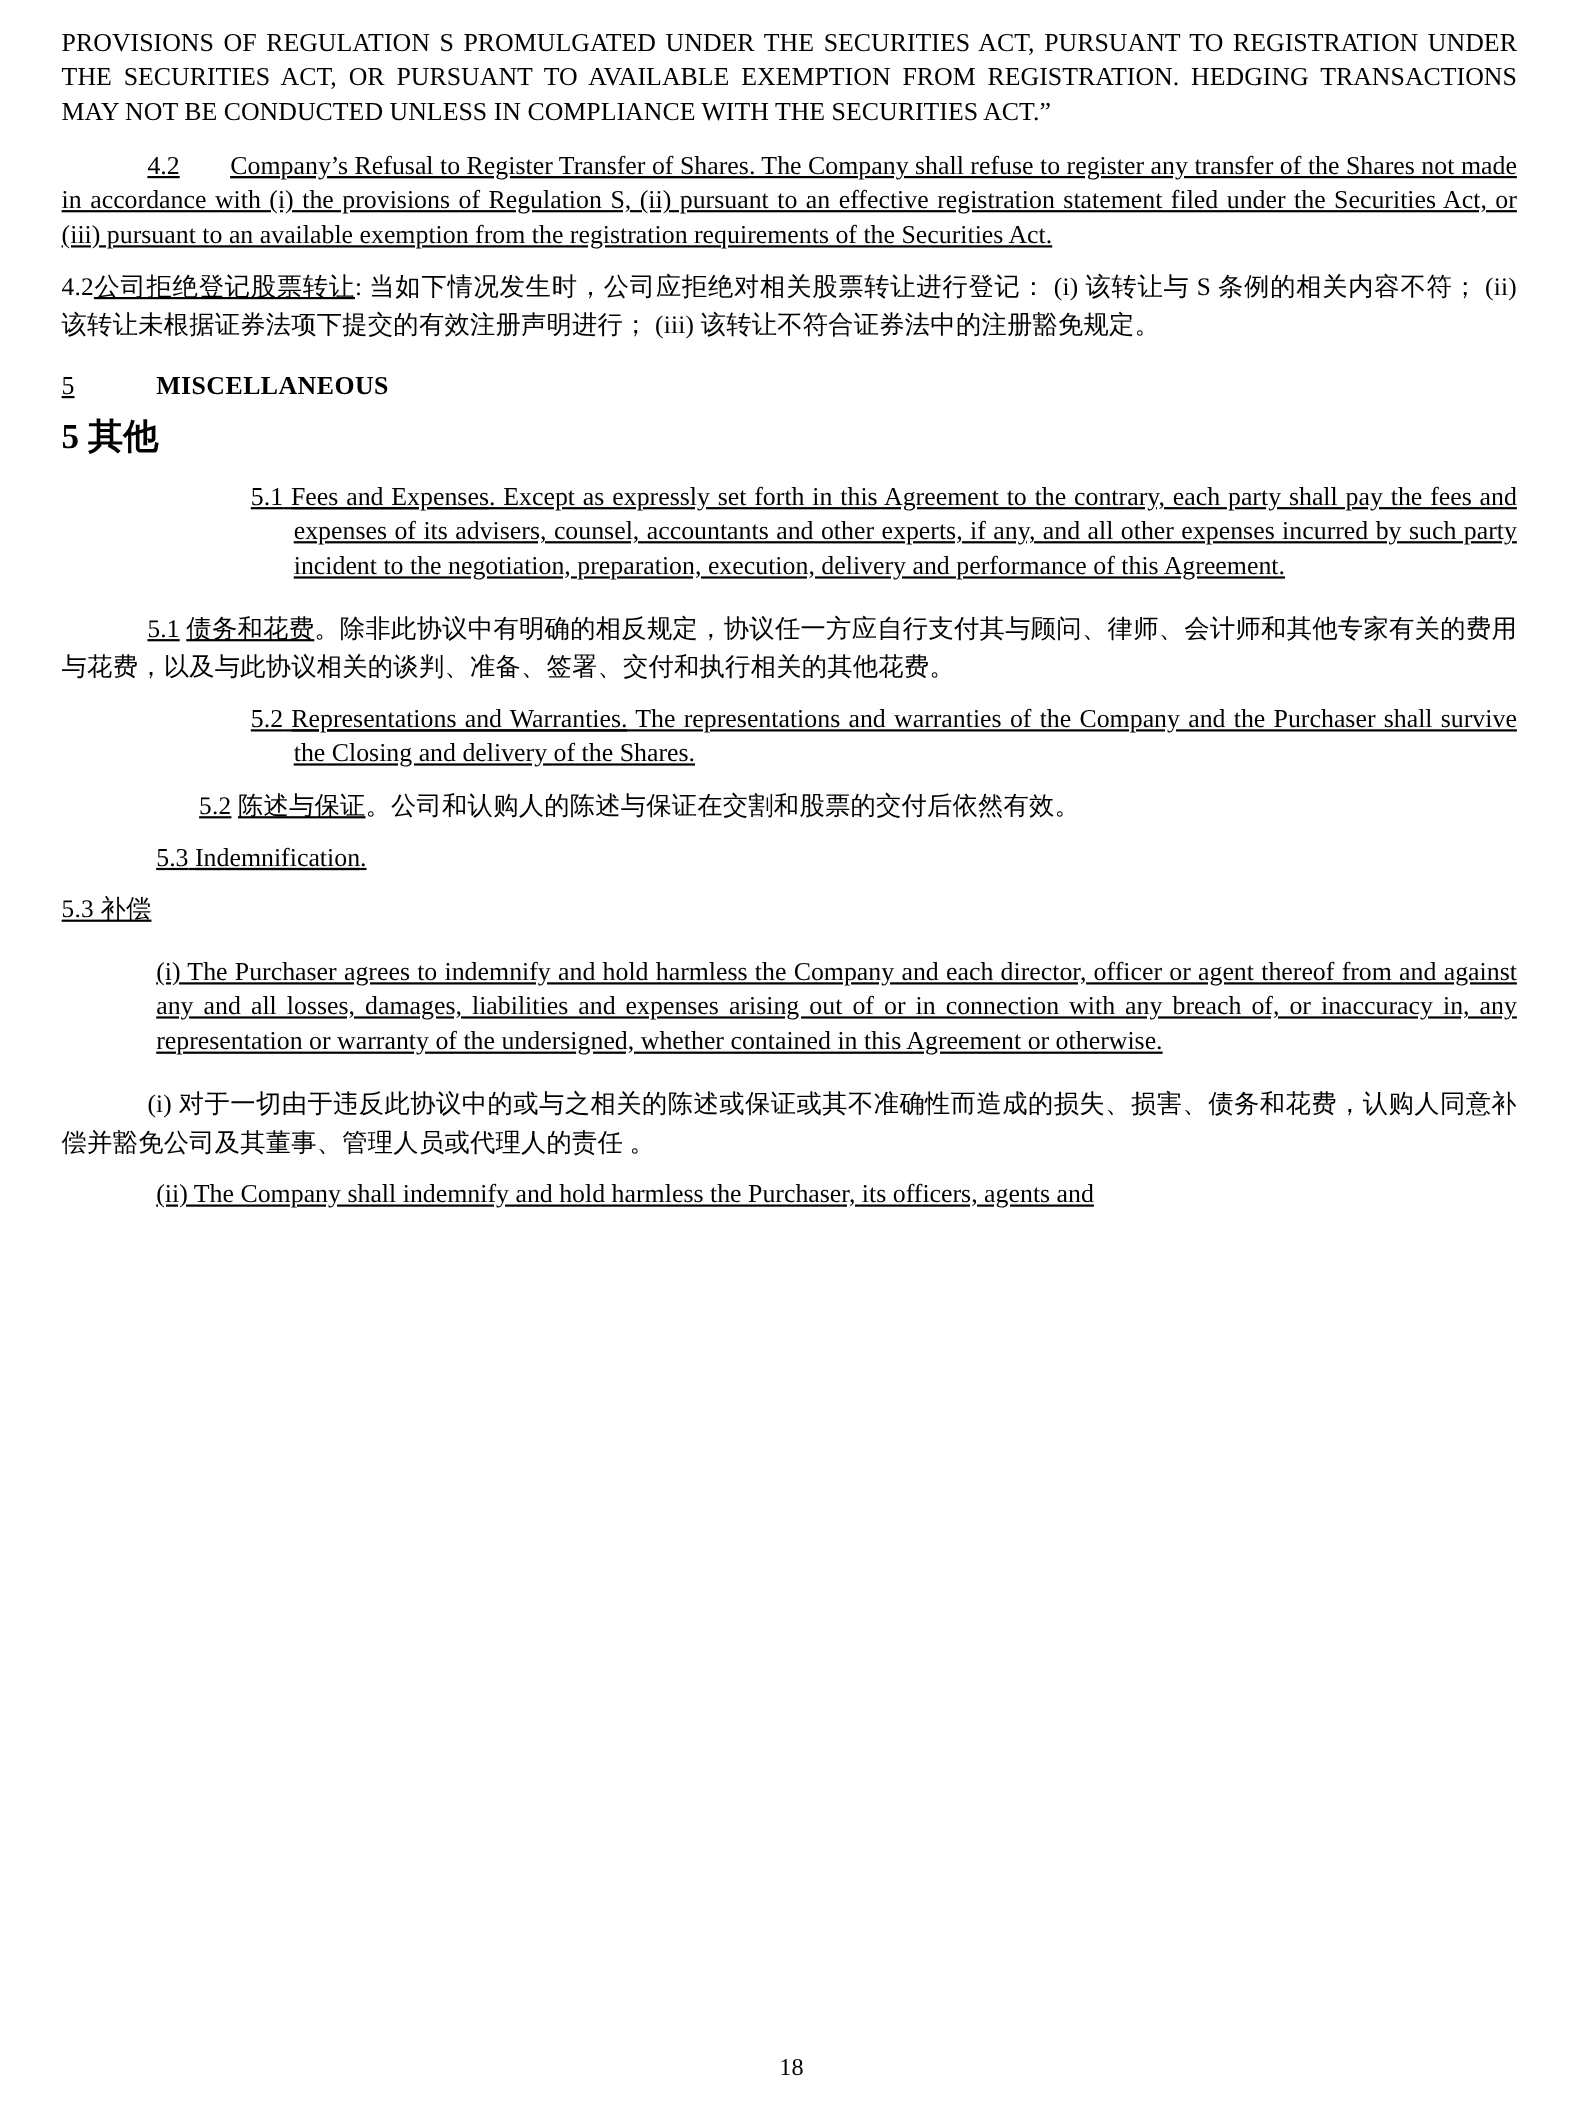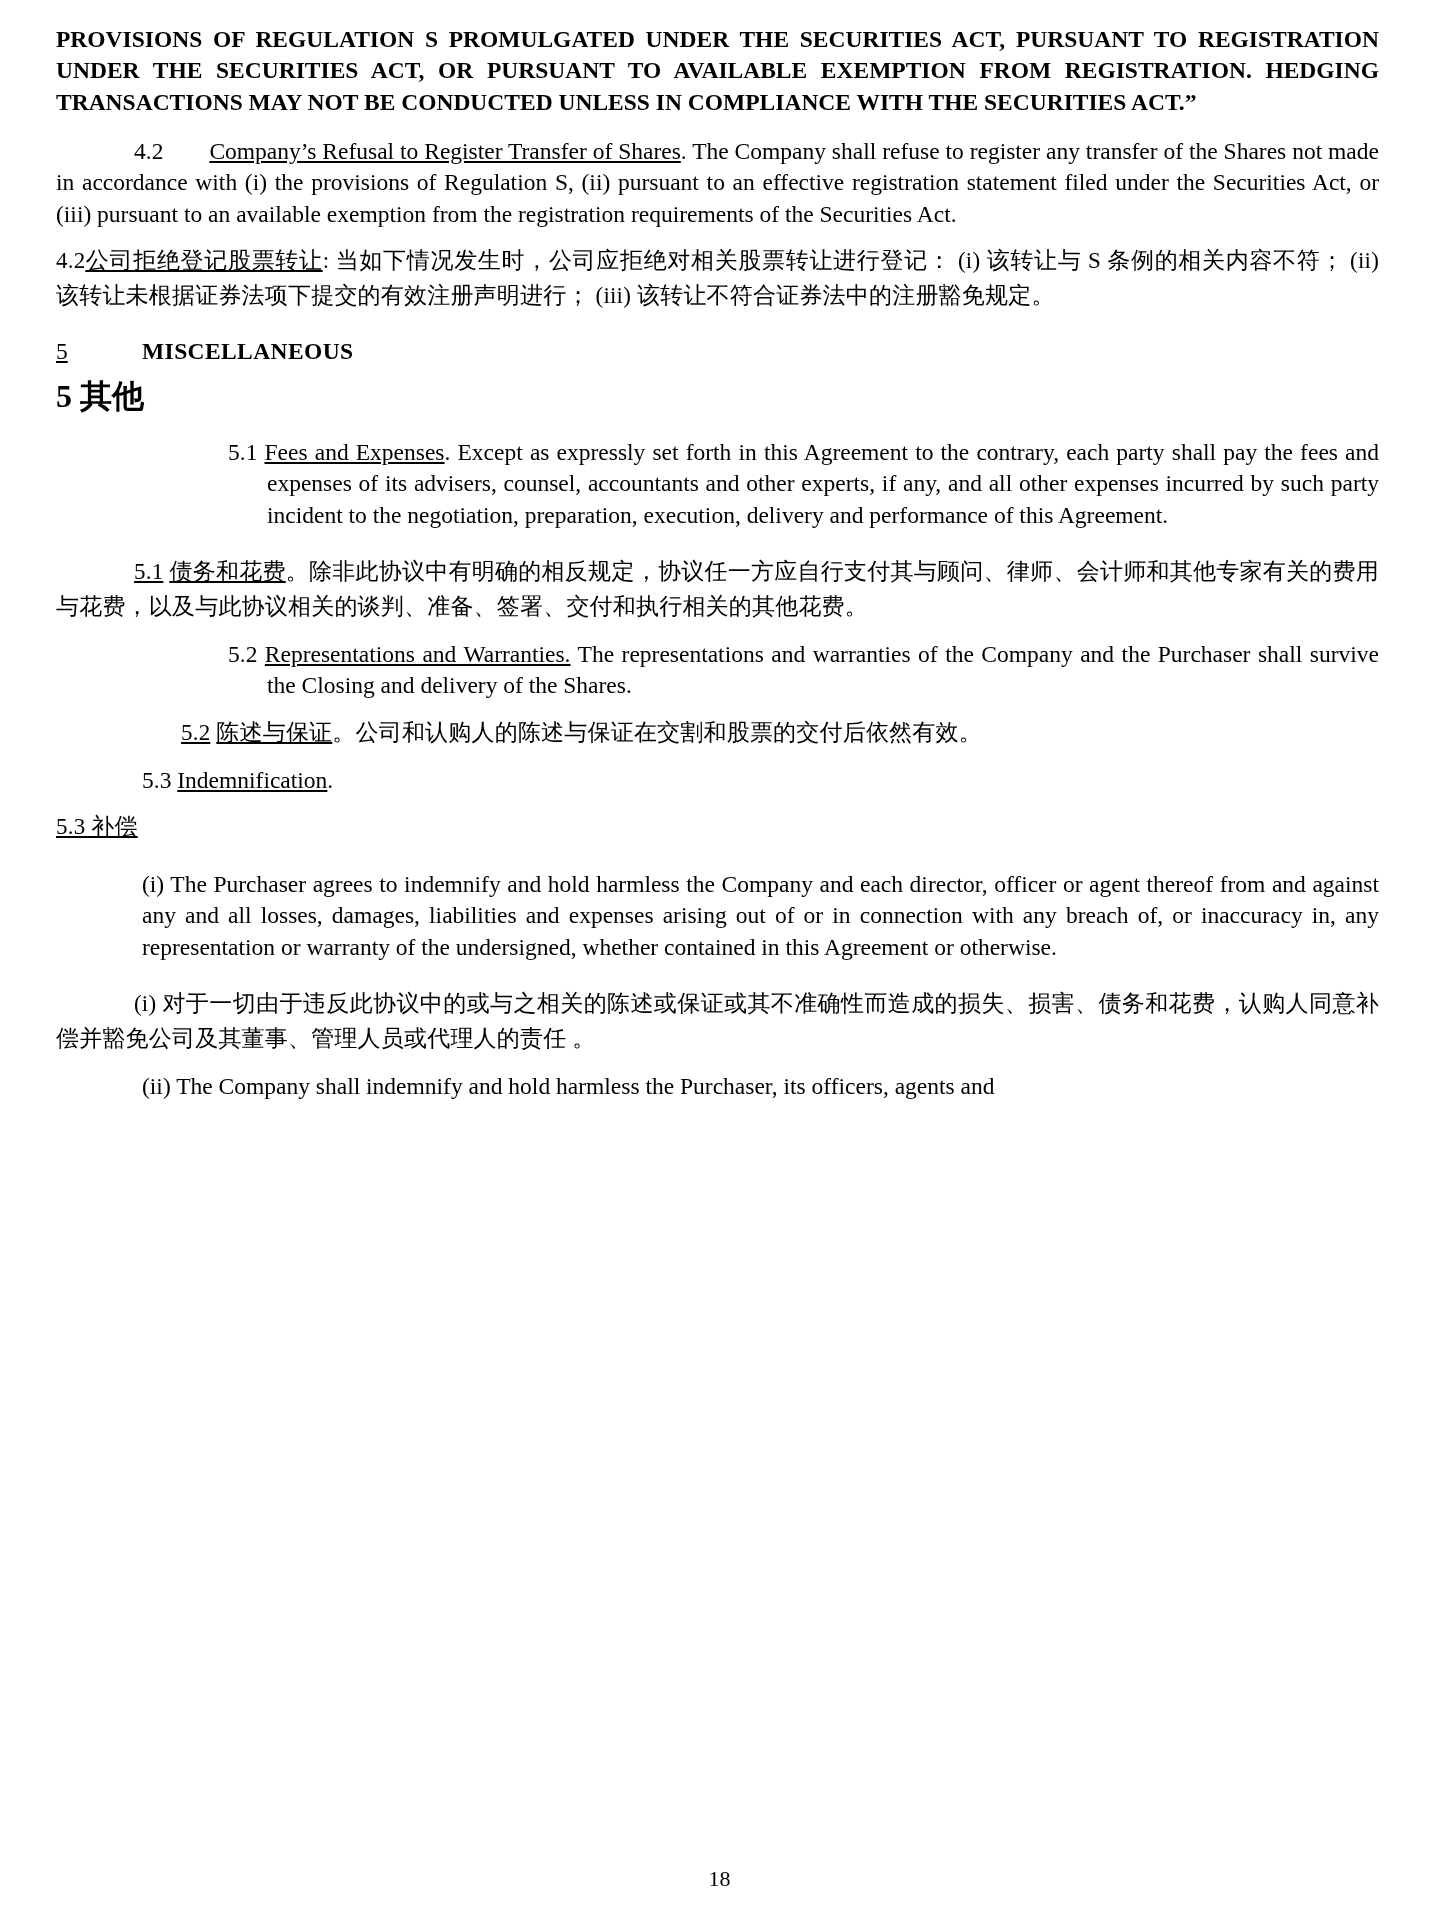--- a/index.html
+++ b/index.html
@@ -16,27 +16,27 @@
     box-sizing: border-box;
     padding: 24px 60px 0 56px;
     font-family: "Liberation Serif", "DejaVu Serif", serif;
     color: #000000;
   }
   .p {
     font-size: 23.5px;
     line-height: 1.335;
     text-align: justify;
     margin: 0 0 14px 0;
+    text-decoration: underline;
   }
   .caps {
     text-align: justify;
     font-size: 23.5px;
     line-height: 1.335;
     margin: 0 0 18px 0;
-    font-weight: bold;
   }
   .cn {
     font-size: 23px;
     line-height: 1.52;
     text-align: justify;
     margin: 0 0 14px 0;
     letter-spacing: 0.2px;
   }
   .indent-block {
     margin-left: 86px;

